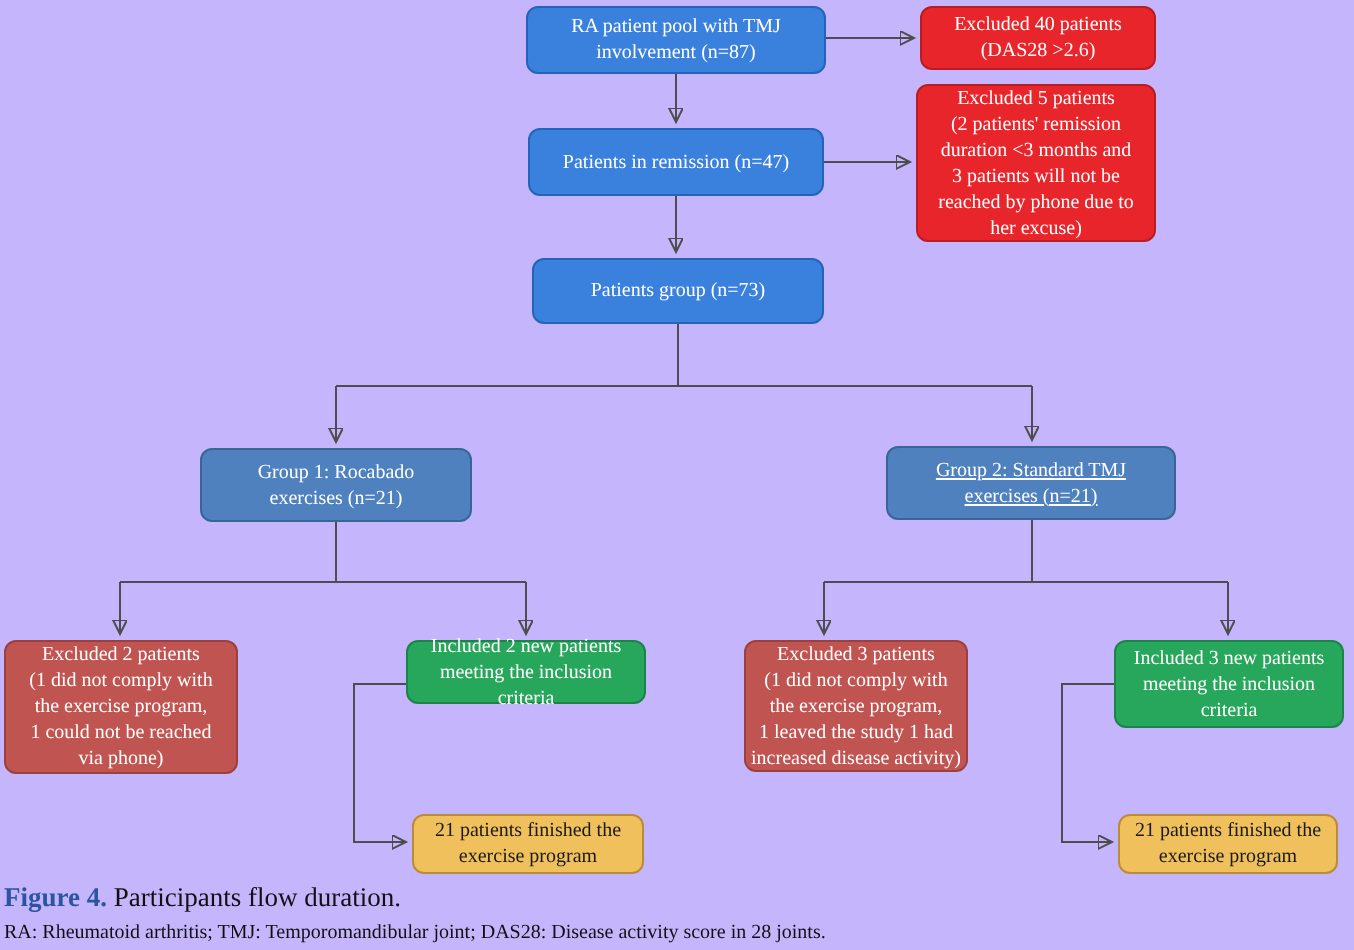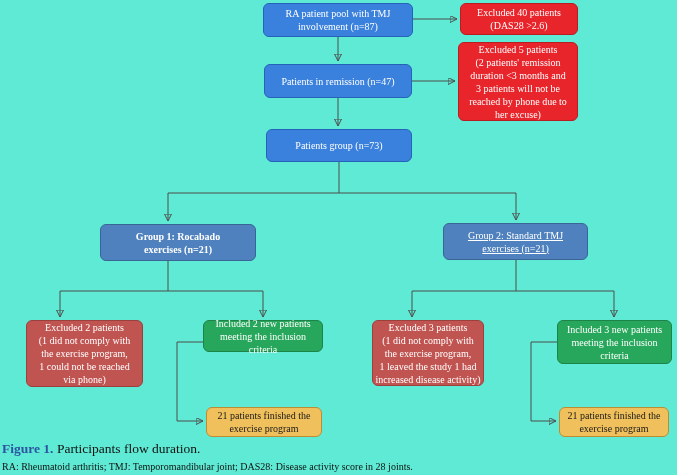--- a/index.html
+++ b/index.html
@@ -2,21 +2,21 @@
 <html style="--blue: #3a80dd; --blue_border: #2563b8; --steel_blue: #4e81bd; --steel_blue_border: #3a6695; --red: #e9252c; --red_border: #b81d22; --brick: #c05451; --brick_border: #9c403e; --green: #27a75b; --green_border: #1d8447; --amber: #f0c05c; --amber_border: #bb8d33; --caption_blue: #2b55a0;"><head>
 <meta charset="utf-8">
 <style>
   * { margin:0; padding:0; box-sizing:border-box; }
   html,body { background:#ffffff; }
   body { font-family:"Liberation Serif", serif; }
 
   .figure-canvas {
     position:relative;
     width:677px; height:475px;
-    background:#5eead4;
+    background:#c4b5fd;
     overflow:hidden;
   }
 
   svg.connectors { position:absolute; left:0; top:0; }
   svg.connectors path { fill:none; stroke:#4d4d4d; stroke-width:1; }
 
   .node {
     position:absolute;
     display:flex; align-items:center; justify-content:center;
     text-align:center;
@@ -104,27 +104,27 @@
 
   <div class="node c-red" style="left:458px; top:42px;  width:120px; height:79px;">Excluded 5 patients
 (2 patients' remission
 duration &lt;3 months and
 3 patients will not be
 reached by phone due to
 her excuse)</div>
 
   <div class="node c-blue" style="left:266px; top:129px; width:146px; height:33px;">Patients group (n=73)</div>
 
-  <div class="node c-steel" style="left:100px; top:224px; width:156px; height:37px;font-weight:bold;">Group 1: Rocabado
+  <div class="node c-steel" style="left:100px; top:224px; width:136px; height:37px;">Group 1: Rocabado
 exercises (n=21)</div>
 
   <div class="node c-steel" style="left:443px; top:223px; width:145px; height:37px;text-decoration:underline;">Group 2: Standard TMJ
 exercises (n=21)</div>
 
-  <div class="node c-brick" style="left:2px;   top:320px; width:117px; height:67px;margin-left:24px;">Excluded 2 patients
+  <div class="node c-brick" style="left:2px;   top:320px; width:117px; height:67px;">Excluded 2 patients
 (1 did not comply with
 the exercise program,
 1 could not be reached
 via phone)</div>
 
   <div class="node c-green" style="left:203px; top:320px; width:120px; height:32px;">Included 2 new patients
 meeting the inclusion
 criteria</div>
 
   <div class="node c-amber" style="left:206px; top:407px; width:116px; height:30px;">21 patients finished the
@@ -136,17 +136,17 @@
 1 leaved the study 1 had
 increased disease activity)</div>
 
   <div class="node c-green" style="left:557px; top:320px; width:115px; height:44px;">Included 3 new patients
 meeting the inclusion
 criteria</div>
 
   <div class="node c-amber" style="left:559px; top:407px; width:110px; height:30px;">21 patients finished the
 exercise program</div>
 
-  <div class="caption"><span class="label">Figure 1.</span> <span>Participants flow duration.</span></div>
+  <div class="caption"><span class="label">Figure 4.</span> <span>Participants flow duration.</span></div>
 
   <div class="footnote">RA: Rheumatoid arthritis; TMJ: Temporomandibular joint; DAS28: Disease activity score in 28 joints.</div>
 
 </div>
 
 </body></html>

